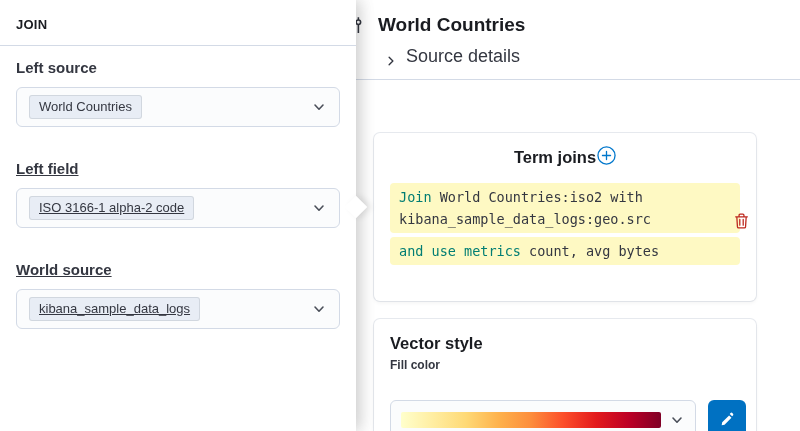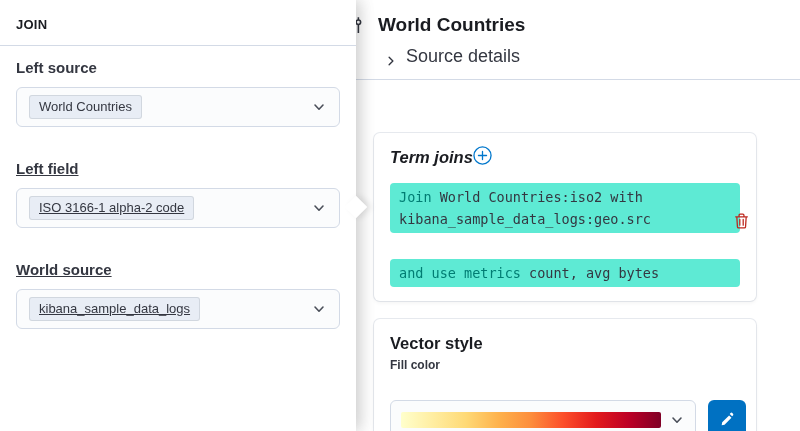--- a/index.html
+++ b/index.html
@@ -20,30 +20,30 @@
   .layer-icon{position:absolute;left:-10px;top:16px;width:18px;height:18px;color:var(--text);}
   .main-title{margin:0;font-size:19px;line-height:24px;font-weight:600;color:var(--title);}
   .source-details{display:inline-flex;align-items:center;gap:9px;margin:9px 0 0 7px;
     background:none;border:none;padding:0;font:inherit;font-size:18px;color:var(--text);cursor:pointer;}
   .caret-right{width:12px;height:12px;display:inline-block;color:var(--text);}
 
   .card{position:absolute;left:18px;right:44px;background:#fff;border-radius:6px;
     box-shadow:0 0 0 1px rgba(153,166,188,.24),0 2px 4px rgba(0,0,0,.05);padding:14px 16px;}
   .card-terms{top:133px;height:168px;}
   .card-style{top:319px;height:150px;}
-  .card-head{display:flex;align-items:center;justify-content:flex-start;font-style:italic;}
+  .card-head{display:flex;align-items:center;justify-content:center;}
   .card-title{margin:0;font-size:16.5px;line-height:20px;font-weight:600;color:var(--title);}
   .icon-btn{background:none;border:none;padding:0;cursor:pointer;display:inline-flex;align-items:center;justify-content:center;}
   .add-btn{color:var(--accent);width:20px;height:20px;}
 
   .expressions{position:relative;margin-top:16px;padding-right:0;}
   .expression{display:block;width:100%;text-align:left;border:none;cursor:pointer;
     font-family:"DejaVu Sans Mono",monospace;font-size:13.5px;line-height:22px;
-    padding:3px 9px;background:#5eead4;border-radius:4px;color:var(--text);}
-  .expression + .expression{margin-top:26px;}
+    padding:3px 9px;background:#fef9c3;border-radius:4px;color:var(--text);}
+  .expression + .expression{margin-top:4px;}
   .kw{color:var(--kw);}
   .val{color:var(--text);}
   .trash-btn{position:absolute;right:-10px;top:30px;width:18px;height:18px;color:var(--danger);}
 
   .field-label{display:block;font-size:12px;font-weight:600;color:var(--text);line-height:16px;}
   .card-style .card-title{margin-bottom:4px;}
   .card-style .field-label{margin-bottom:27px;}
   .fill-row{display:flex;align-items:flex-start;gap:12px;}
   .color-select{flex:0 0 306px;height:40px;background:#fbfcfd;border:1px solid var(--border);
     border-radius:6px;display:flex;align-items:center;gap:8px;padding:0 10px;cursor:pointer;}

